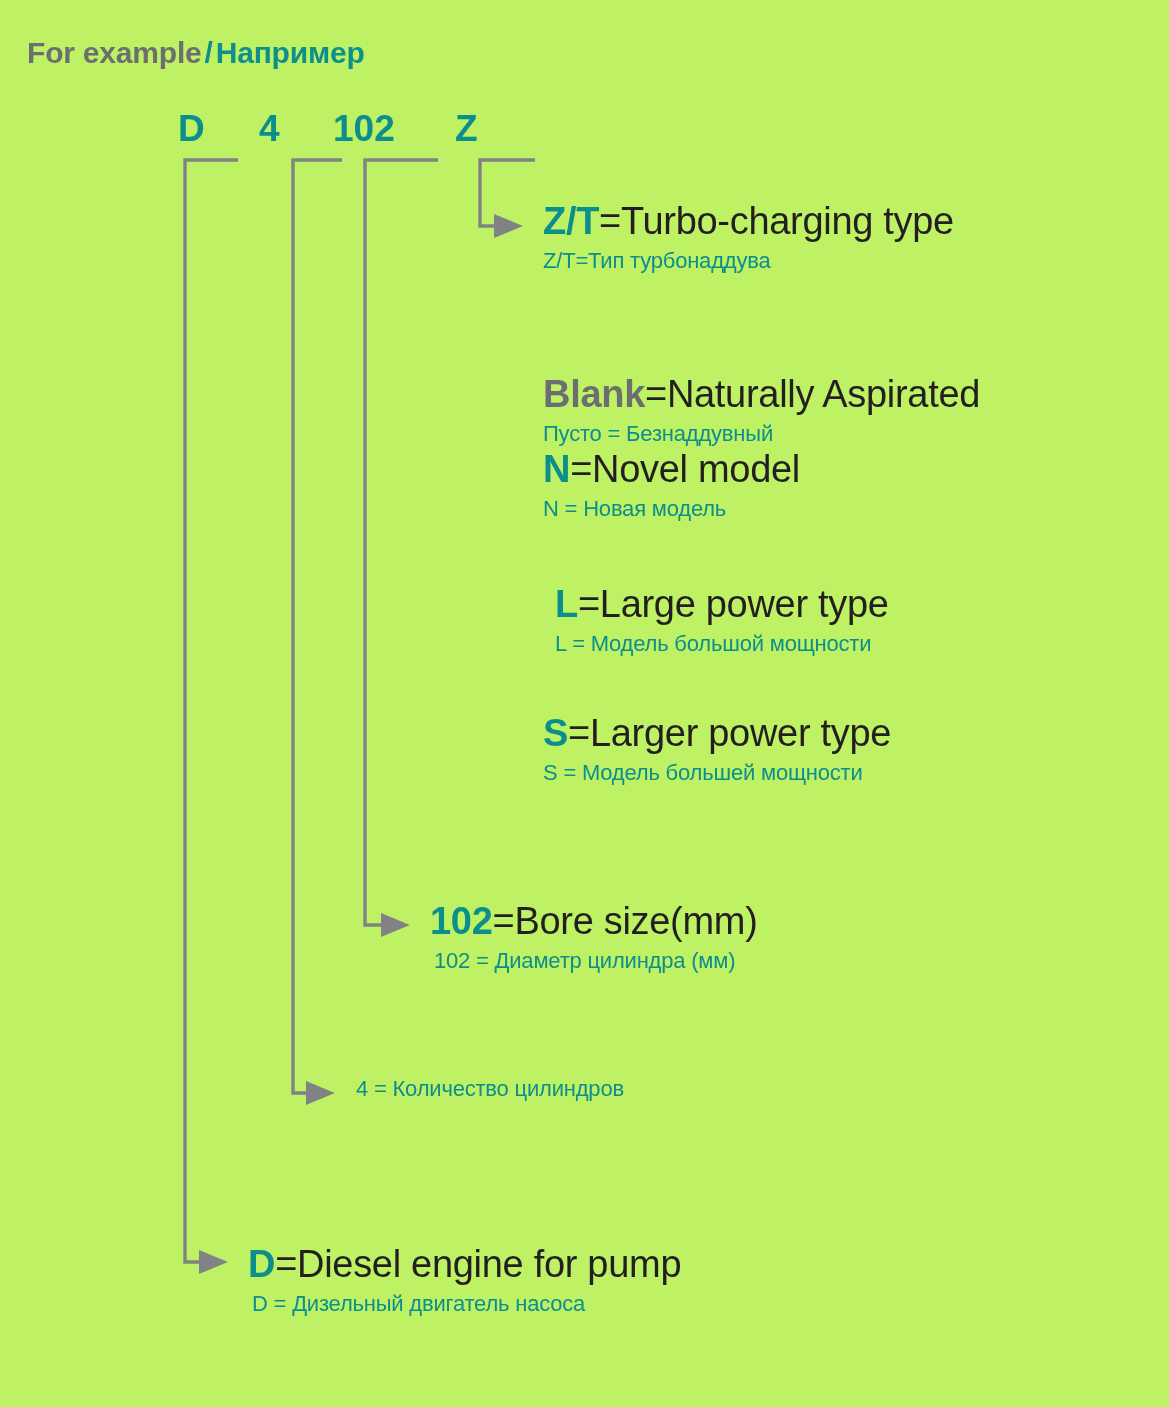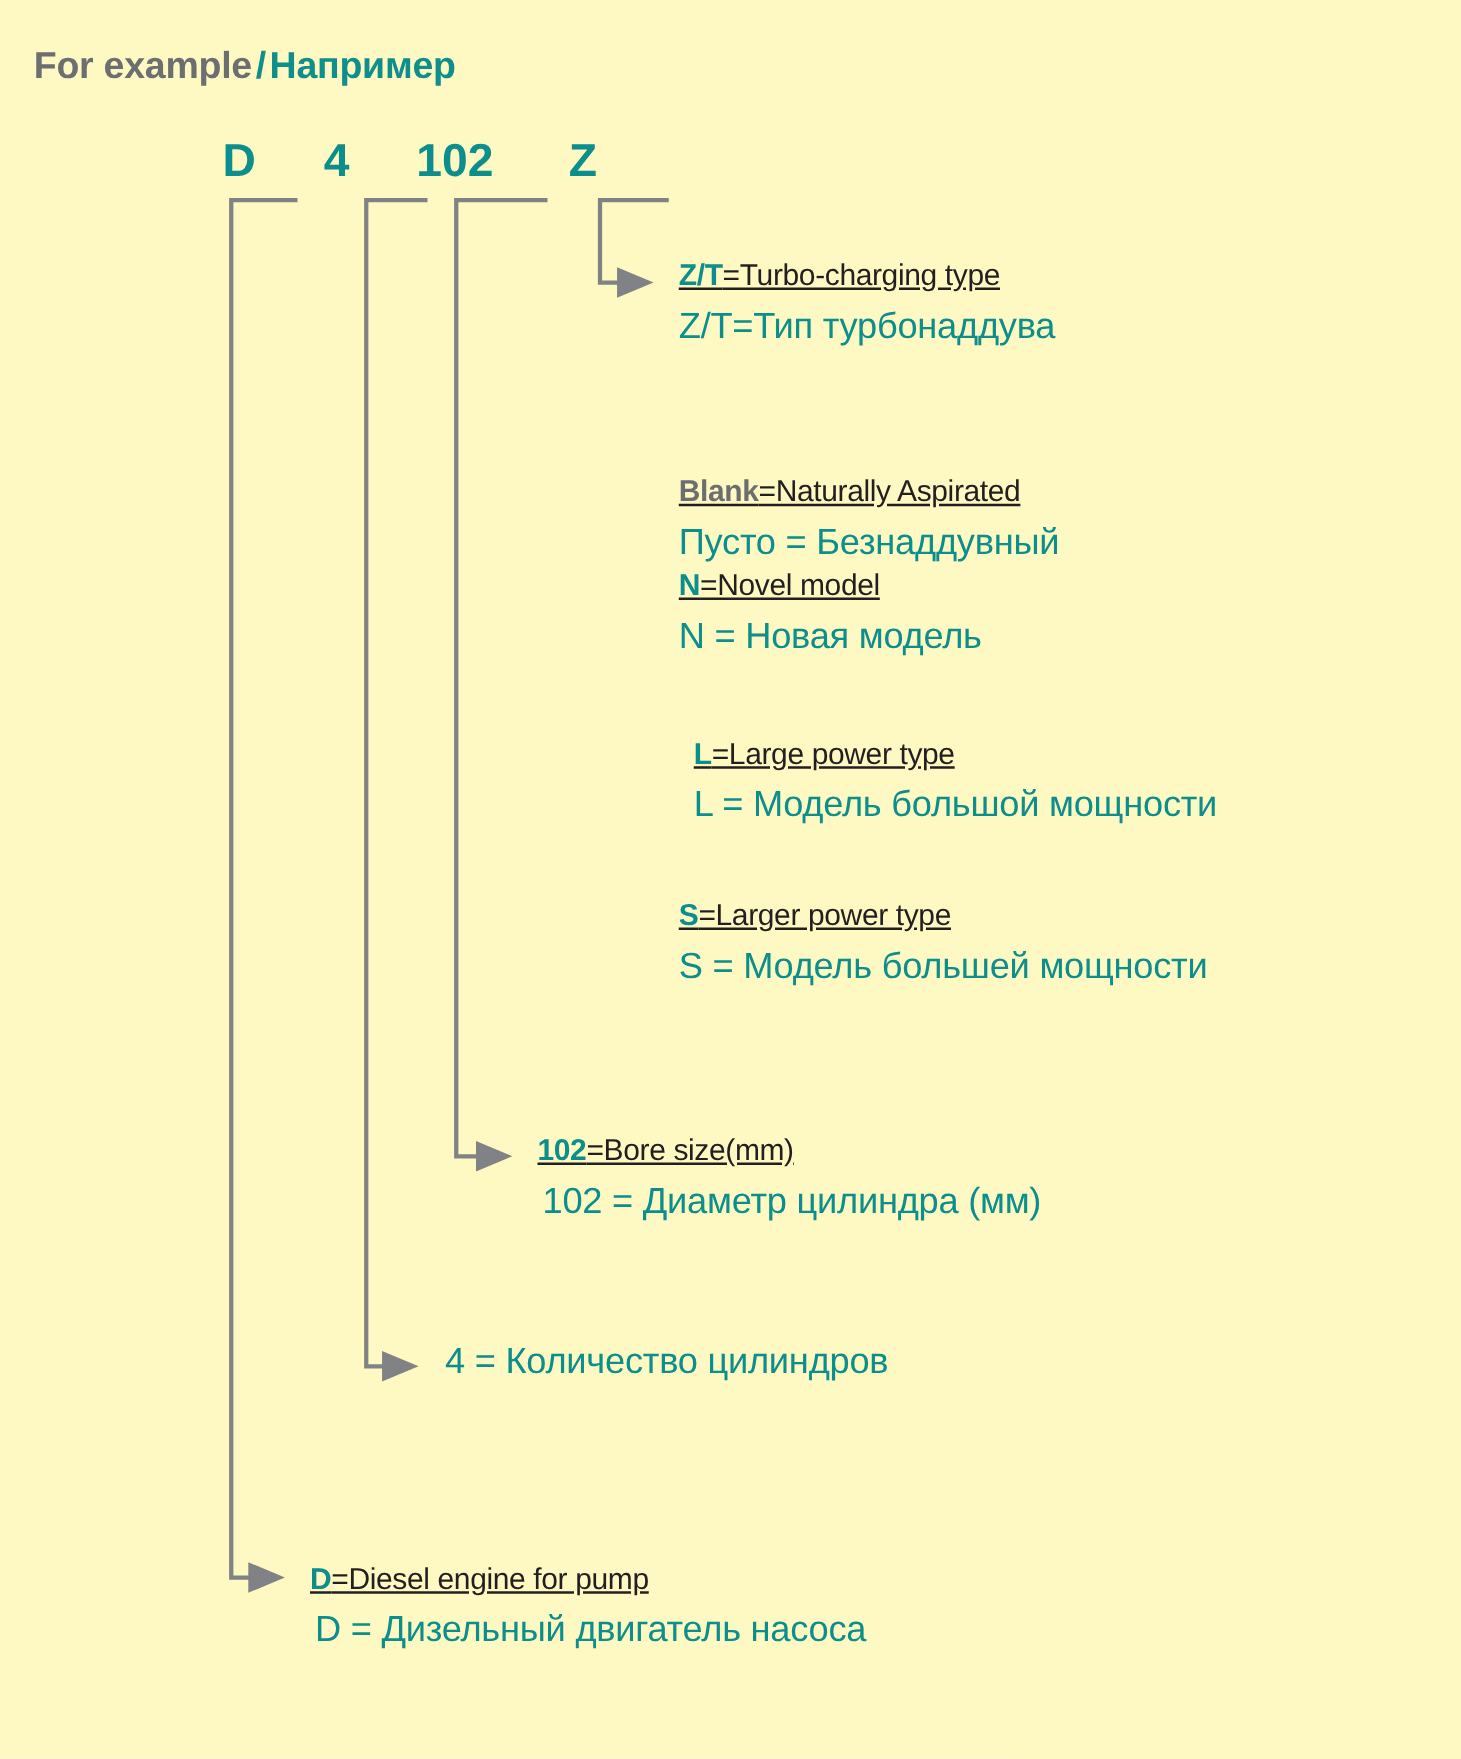--- a/index.html
+++ b/index.html
@@ -10,21 +10,21 @@
     width: 1169px;
     height: 1407px;
     background: #efefef;
     font-family: "Liberation Sans", sans-serif;
     overflow: hidden;
   }
   .page {
     position: relative;
     width: 1169px;
     height: 1407px;
-    background: #fef9c3;
+    background: #bef264;
   }
 
   
   .heading {
     position: absolute;
     left: 27px;
     top: 36px;
     font-size: 30px;
     font-weight: bold;
     letter-spacing: -0.2px;
@@ -65,37 +65,36 @@
     height: 1407px;
     pointer-events: none;
   }
 
   
   .entry {
     position: absolute;
     white-space: nowrap;
   }
   .entry .line-en {
-    font-size: 24px;
+    font-size: 38px;
     line-height: 42px;
     color: #231f20;
     font-weight: normal;
     letter-spacing: -0.3px;
-    text-decoration: underline;
   }
   .entry .line-en .key {
     font-weight: bold;
     color: #0c8e8c;
   }
   .entry .line-en .key-gray {
     font-weight: bold;
     color: #6d6e70;
   }
   .entry .line-ru {
-    font-size: 29px;
+    font-size: 22px;
     line-height: 38px;
     color: #0c8e8c;
     font-weight: normal;
     letter-spacing: -0.2px;
   }
 
   
   .e-zt    { left: 543px; top: 200px; }
   .e-blank { left: 543px; top: 330px; margin-top: 43px; }
   .e-n     { left: 543px; top: 448px; }

